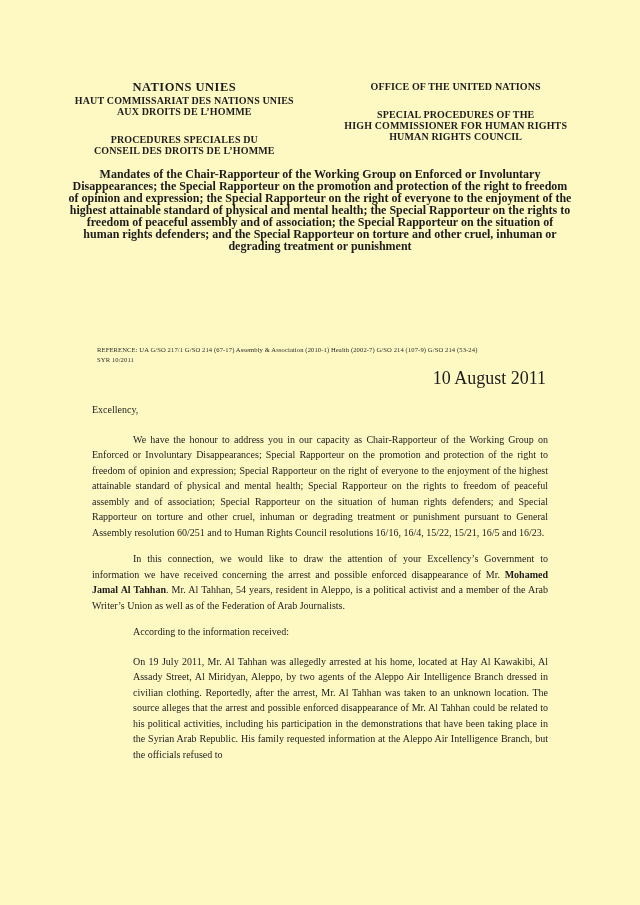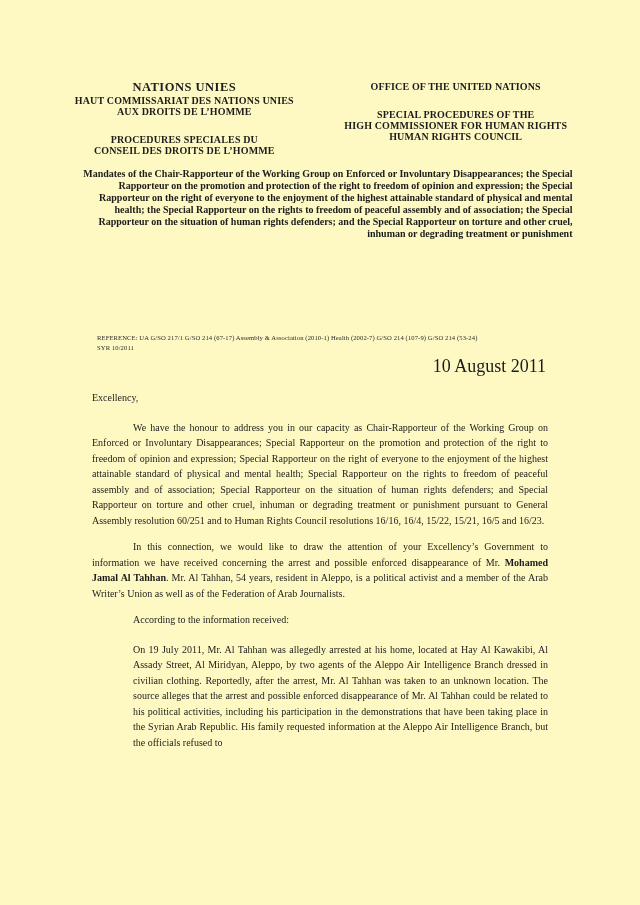--- a/index.html
+++ b/index.html
@@ -13,22 +13,22 @@
     padding-top:81px;
     overflow:hidden;
   }
   .letterhead{display:flex;justify-content:space-between;padding:0 64px;}
   .hcol{width:47%;text-align:center;}
   .htitle{font-size:12.5px;font-weight:bold;letter-spacing:0.5px;line-height:13px;margin-bottom:1px;}
   .hsub{font-size:10px;font-weight:bold;line-height:11px;letter-spacing:0.15px;}
   .hdept{margin-top:17px;}
   .mandates{
     width:505px;margin:12px auto 0;
-    text-align:right;font-weight:bold;
-    font-size:10px;line-height:12px;
+    text-align:center;font-weight:bold;
+    font-size:12px;line-height:12px;
   }
   .reference{margin:93px 0 0 97px;font-size:6.6px;line-height:10px;color:#2b2b2b;letter-spacing:0.1px;}
   .date{margin:5px 94px 0 0;text-align:right;font-size:18px;line-height:16px;}
   .letter-body{margin:16px 92px 0 92px;font-size:10px;line-height:15.5px;text-align:justify;}
   .salutation{text-align:left;}
   .para{margin:0;font-family:Liberation Serif, serif;}
   .p1{margin-top:14px;text-indent:41px;}
   .p2{margin-top:11px;text-indent:41px;}
   .leadin{margin-top:11px;margin-left:41px;text-align:left;}
   .quote{margin-top:14px;margin-left:41px;}

